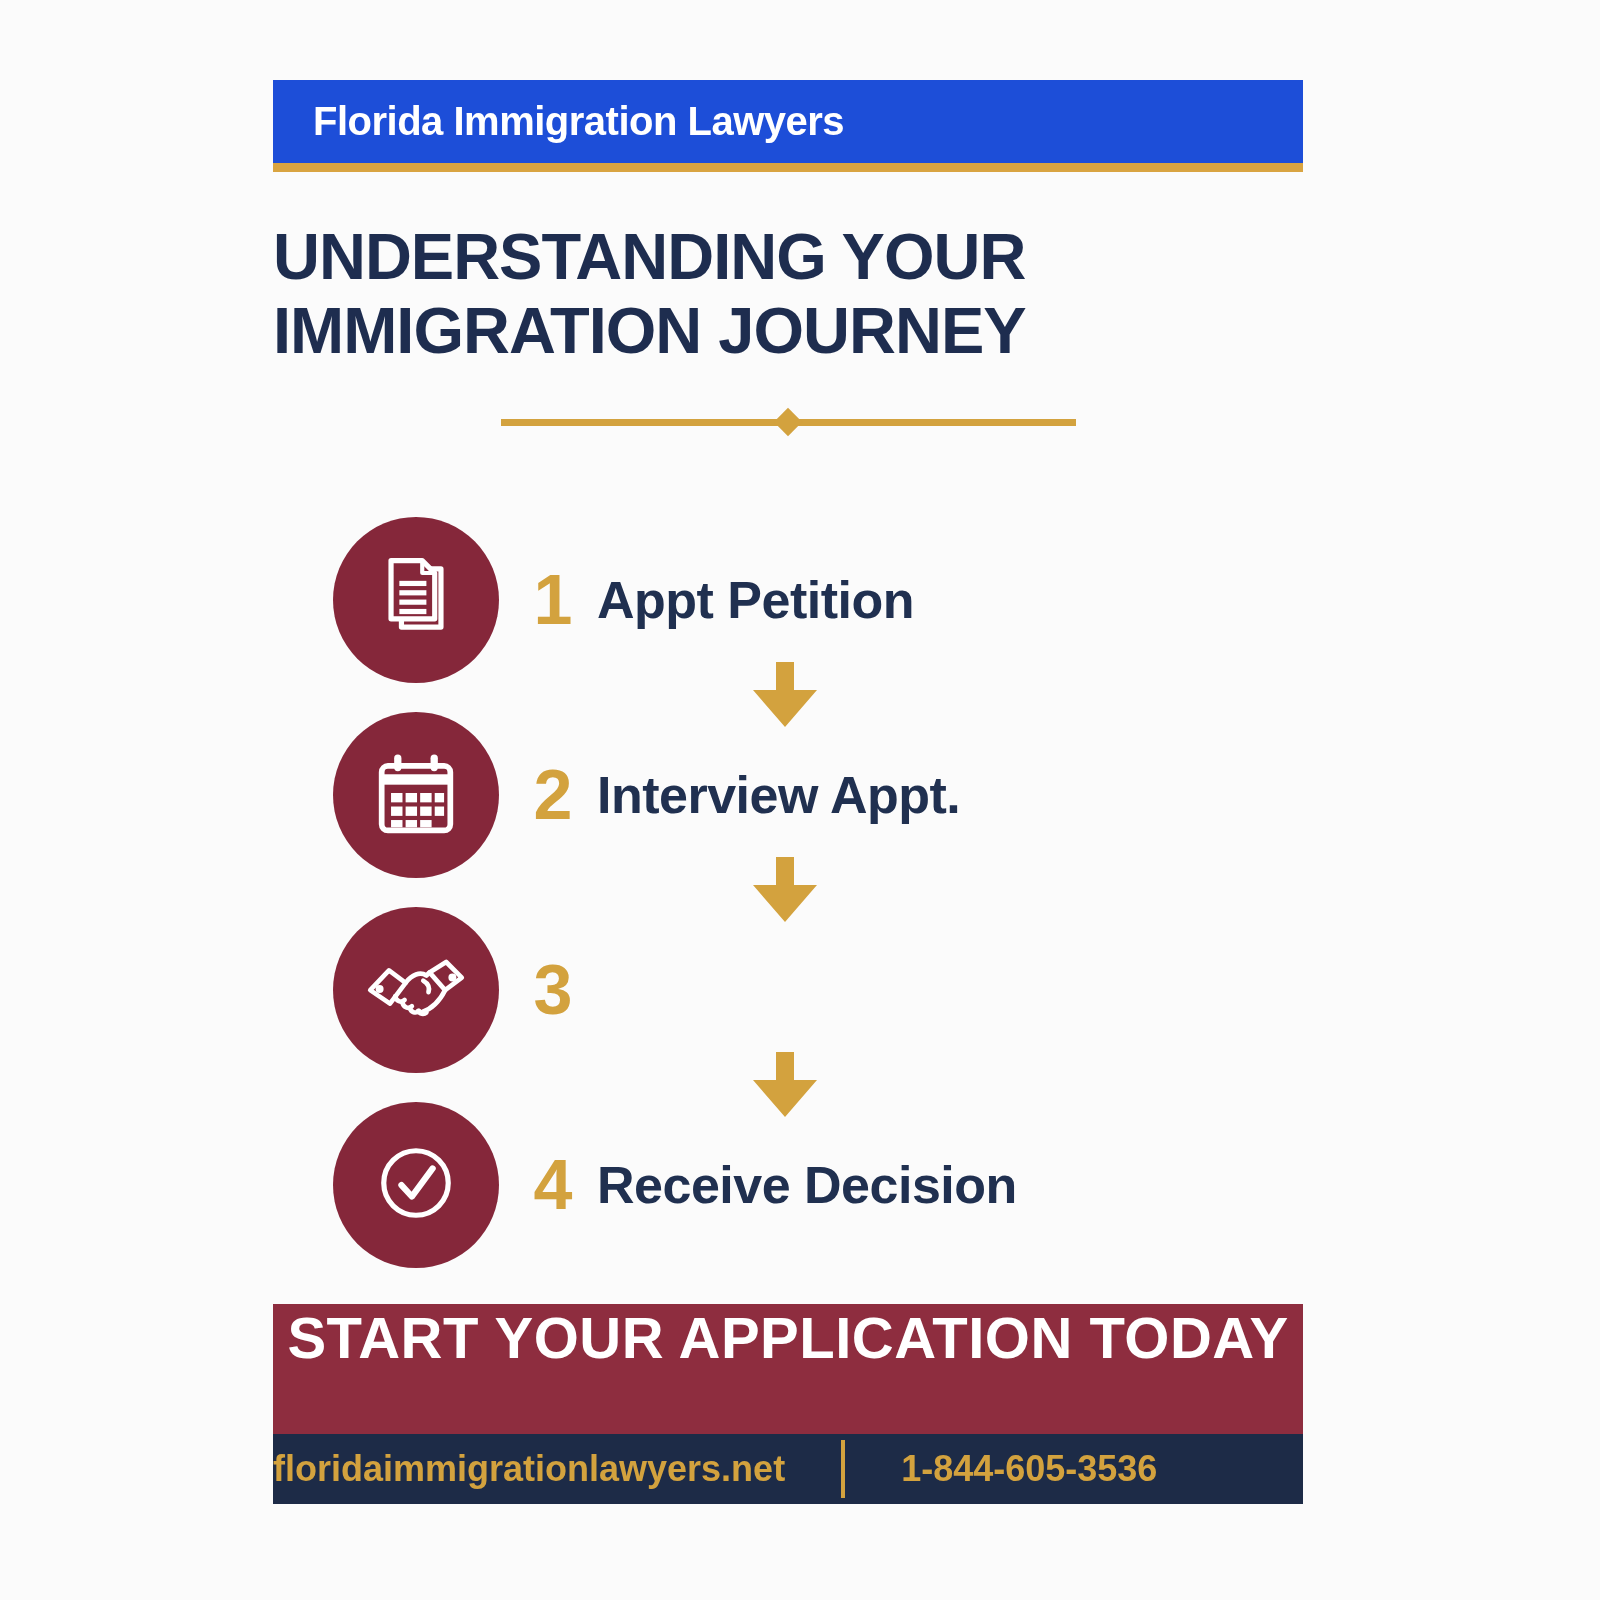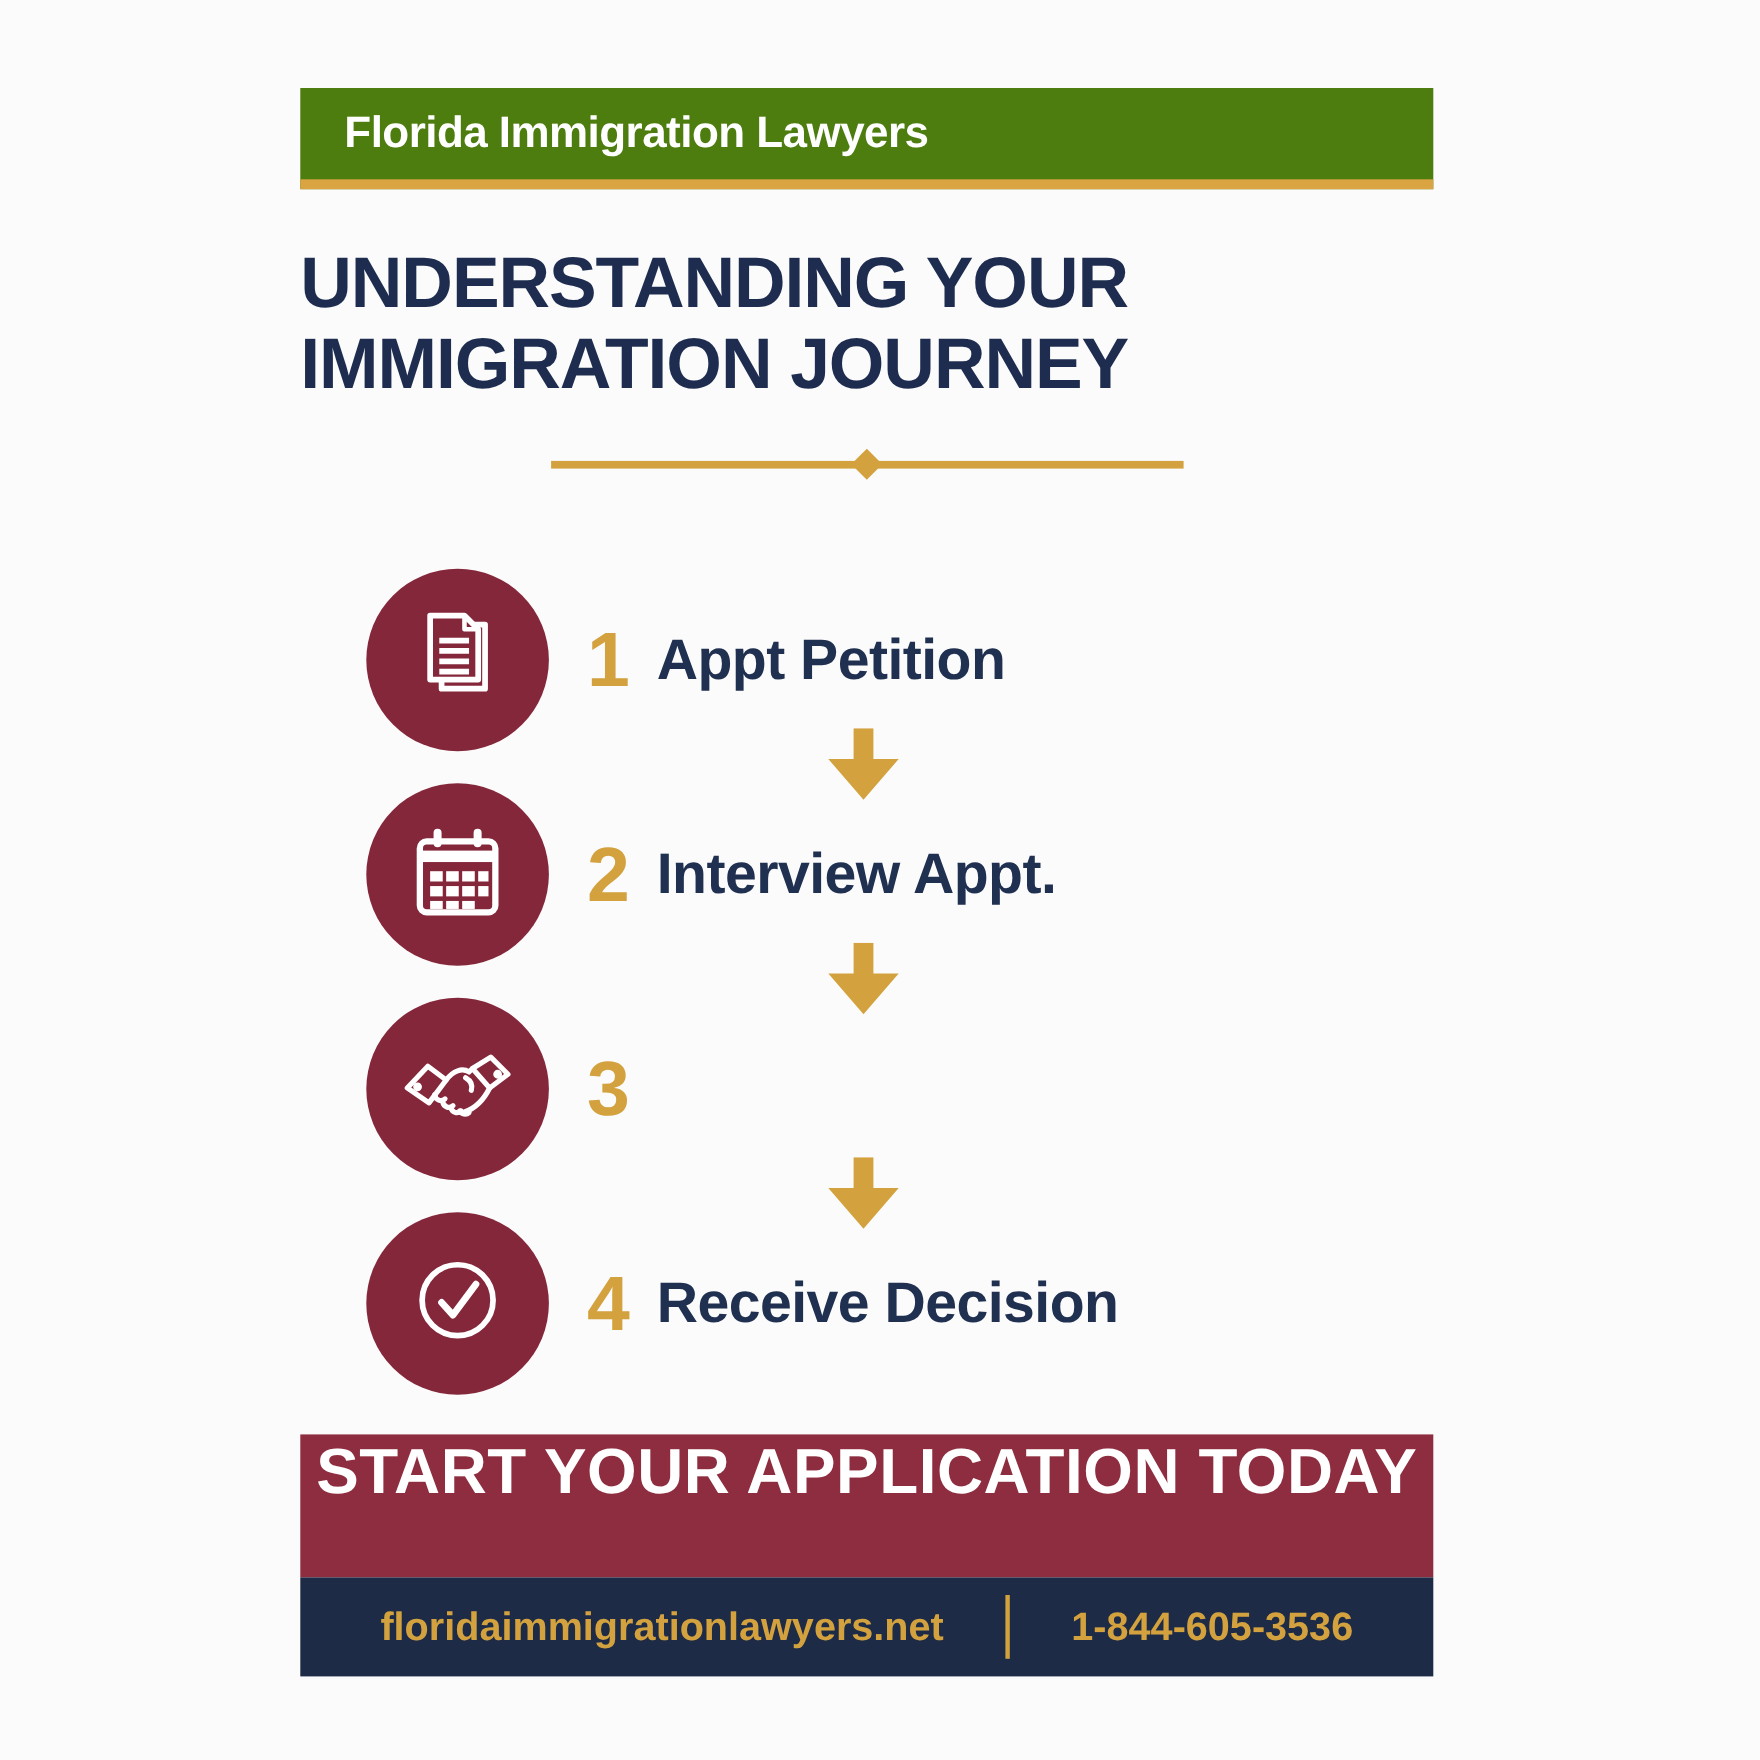--- a/index.html
+++ b/index.html
@@ -11,21 +11,21 @@
   }
   .poster {
     position: relative;
     width: 1030px;
     margin-left: 273px;
   }
   
   .header-bar {
     margin-top: 80px;
     height: 92px;
-    background: #4d7c0f;
+    background: #1d4ed8;
     border-bottom: 9px solid #d9a441;
     display: flex;
     align-items: center;
     padding-left: 40px;
   }
   .brand {
     color: #ffffff;
     font-size: 40px;
     font-weight: bold;
     letter-spacing: -0.5px;
@@ -119,25 +119,24 @@
   }
   .cta-text {
     color: #ffffff;
     font-size: 58px;
     font-weight: bold;
     letter-spacing: 0.5px;
     white-space: nowrap;
   }
   
   .footer-bar {
-    height: 90px;
+    height: 70px;
     background: #1d2b47;
     display: flex;
     align-items: center;
-    justify-content: center;
     gap: 56px;
   }
   .footer-text {
     color: #d3a23e;
     font-size: 36px;
     font-weight: bold;
     white-space: nowrap;
   }
   .footer-divider {
     width: 4px;

